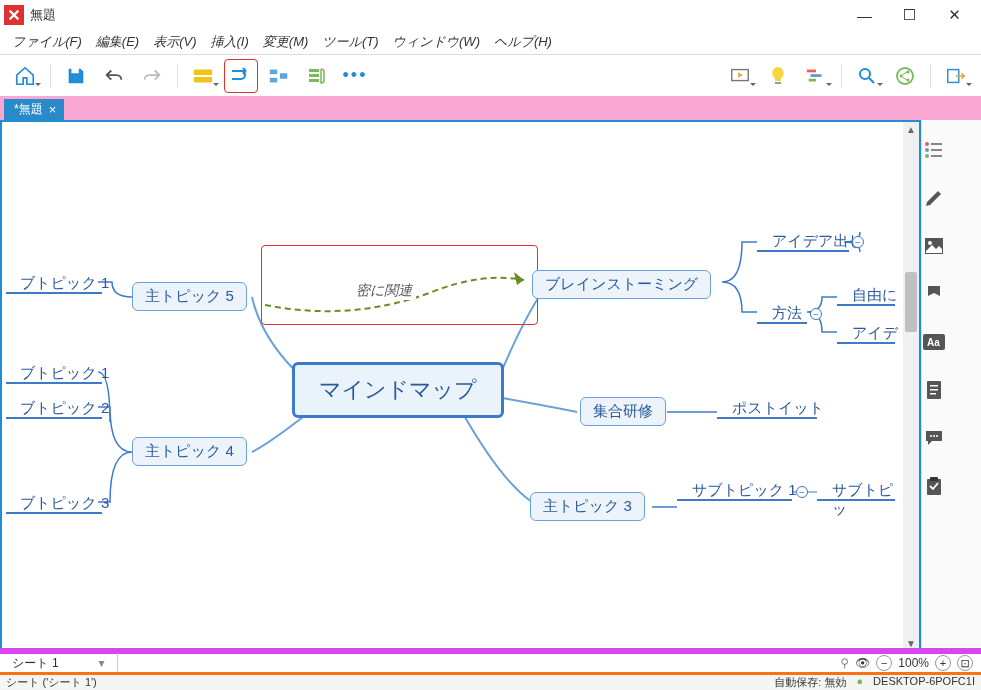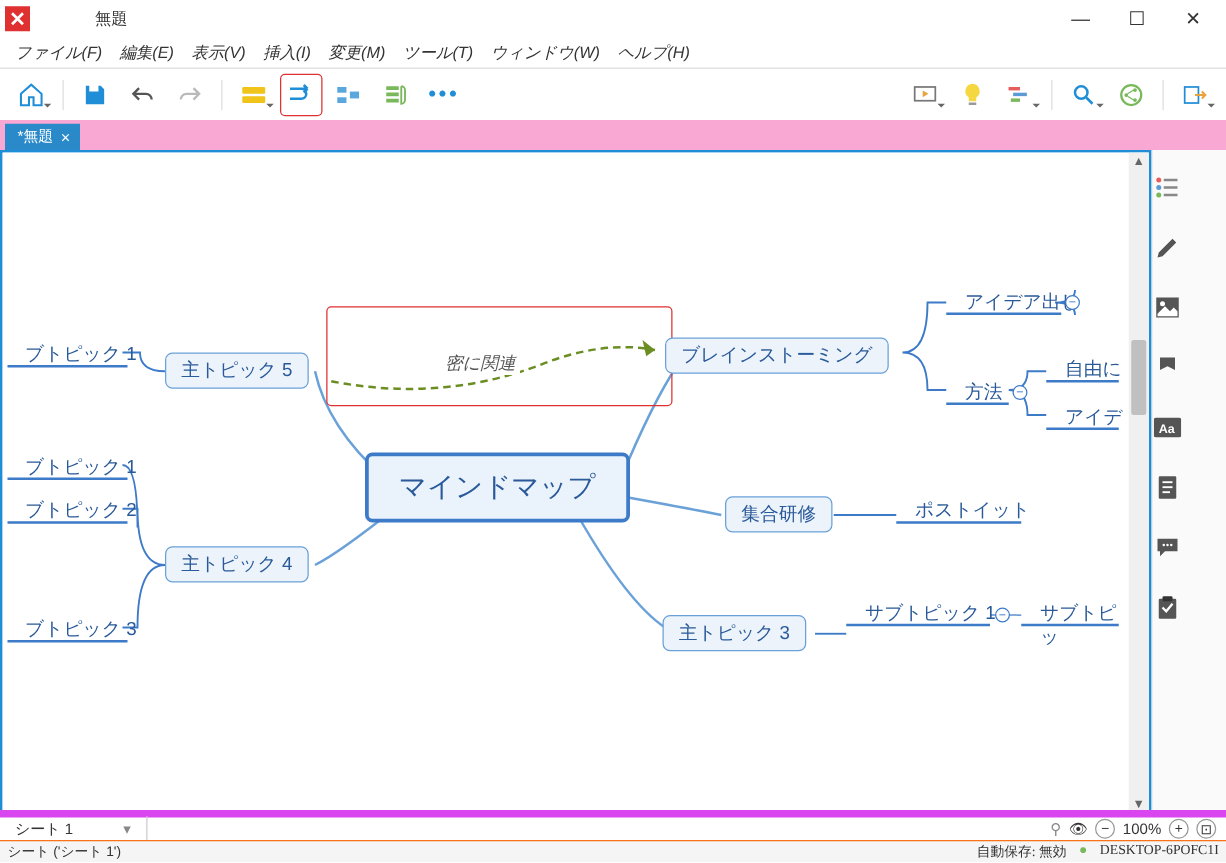--- a/index.html
+++ b/index.html
@@ -1,20 +1,20 @@
 <!DOCTYPE html>
 <html><head>
 <meta charset="utf-8">
 <style>
   * { box-sizing: border-box; margin: 0; padding: 0; }
   body { font-family: "Meiryo", "Yu Gothic", sans-serif; font-size: 13px; color: #333; background: #fff; width: 981px; height: 690px; overflow: hidden; position: relative; }
   .titlebar { height: 30px; display: flex; align-items: center; padding: 0 4px; background: #fff; }
   .app-icon { width: 20px; height: 20px; background: #e03131; display: flex; align-items: center; justify-content: center; margin-right: 6px; }
   .app-icon svg { width: 14px; height: 14px; }
-  .title-text { flex: 1; font-size: 13px; margin-left: 46px; }
+  .title-text { flex: 1; font-size: 13px; }
   .win-controls { display: flex; }
   .win-btn { width: 45px; height: 28px; display: flex; align-items: center; justify-content: center; font-size: 15px; cursor: pointer; }
   .menubar { height: 24px; display: flex; align-items: center; padding: 0 6px; gap: 2px; }
   .menu-item { padding: 2px 6px; cursor: pointer; font-style: italic; }
   .toolbar { height: 42px; display: flex; align-items: center; padding: 0 8px; gap: 4px; border-top: 1px solid #ddd; }
   .tbtn { width: 34px; height: 34px; display: flex; align-items: center; justify-content: center; border-radius: 3px; cursor: pointer; position: relative; }
   .tbtn.dd::after { content: ''; position: absolute; right: 1px; bottom: 4px; border: 3px solid transparent; border-top-color: #666; }
   .tsep { width: 1px; height: 24px; background: #ddd; margin: 0 4px; }
   .tspacer { flex: 1; }
   .highlighted { border: 1.5px solid #e03131; border-radius: 4px; }
@@ -31,22 +31,22 @@
   .node.main-topic { border: 1.5px solid #6aa1d8; background: #ecf3fa; color: #2a5a99; }
   .node.sub { color: #2a5a99; font-size: 15px; }
   .sub-line { position: absolute; height: 2px; background: #3d7bc9; }
   .relationship-box { position: absolute; border: 1.5px solid #e03131; border-radius: 4px; }
   .rel-label { position: absolute; font-style: italic; color: #555; background: #fff; padding: 0 4px; font-size: 14px; }
   .collapse-icon { width: 12px; height: 12px; border: 1px solid #3d7bc9; border-radius: 50%; display: flex; align-items: center; justify-content: center; font-size: 10px; color: #3d7bc9; background: #fff; position: absolute; }
   .sheetbar { position: absolute; bottom: 18px; left: 0; right: 0; height: 24px; display: flex; align-items: center; border-top: 6px solid #d946ef; background: #fff; font-size: 12px; }
   .sheet-tab { padding: 2px 12px; border-right: 1px solid #ccc; display: flex; align-items: center; gap: 40px; }
   .sheet-controls { margin-left: auto; display: flex; align-items: center; gap: 6px; padding-right: 8px; }
   .zoom-btn { width: 16px; height: 16px; border: 1px solid #999; border-radius: 50%; display: flex; align-items: center; justify-content: center; font-size: 11px; cursor: pointer; }
-  .statusbar { position: absolute; bottom: 0; left: 0; right: 0; height: 18px; background: #f5f5f5; border-top: 1px solid #f97316; display: flex; align-items: center; font-size: 11px; padding: 0 6px; }
-  .statusbar .right { margin-left: auto; display: flex; gap: 10px; font-family: Liberation Serif, serif; }
+  .statusbar { position: absolute; bottom: 0; left: 0; right: 0; height: 18px; background: #f5f5f5; border-top: 3px solid #f97316; display: flex; align-items: center; font-size: 11px; padding: 0 6px; }
+  .statusbar .right { margin-left: auto; display: flex; gap: 10px; }
   .scroll-v { position: absolute; right: 0; top: 0; bottom: 16px; width: 16px; background: #f0f0f0; }
   .scroll-v .thumb { position: absolute; left: 2px; right: 2px; top: 150px; height: 60px; background: #c0c0c0; border-radius: 2px; }
   .scroll-h { position: absolute; left: 0; right: 16px; bottom: 0; height: 16px; background: #f0f0f0; }
   .scroll-h .thumb { position: absolute; top: 2px; bottom: 2px; left: 300px; width: 280px; background: #c0c0c0; border-radius: 2px; }
   .scroll-arrow { position: absolute; width: 14px; height: 14px; display:flex; align-items:center; justify-content:center; font-size:10px; color:#666; }
   svg.connector { position: absolute; overflow: visible; pointer-events: none; }
 </style>
 </head>
 <body>
 

